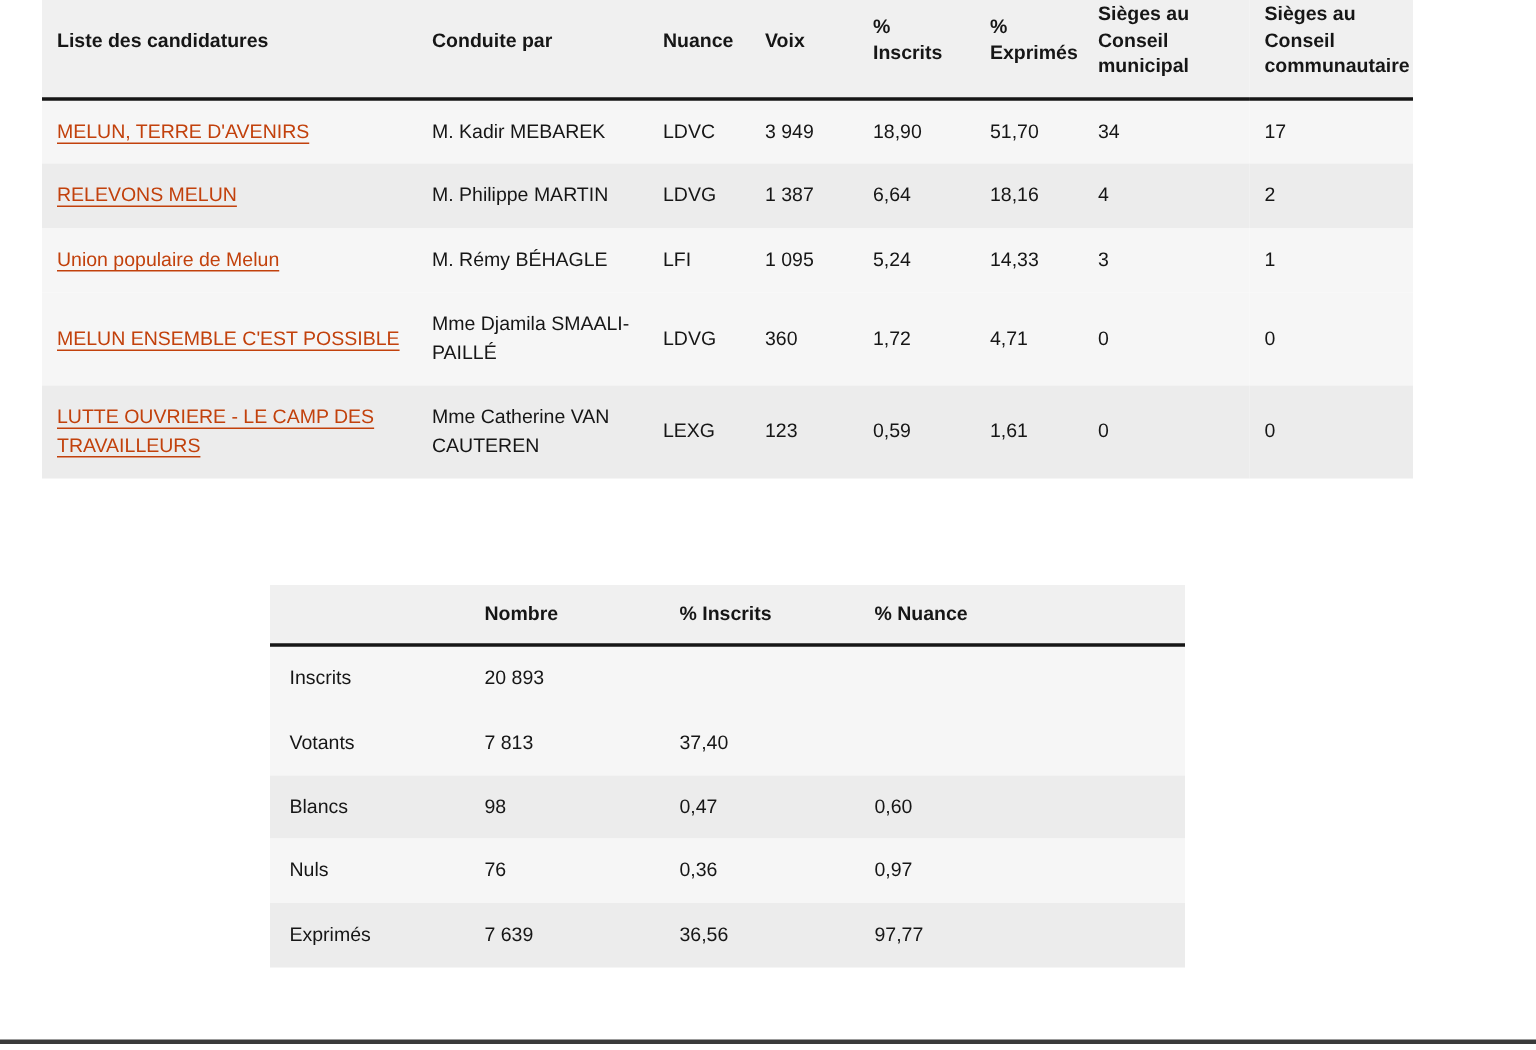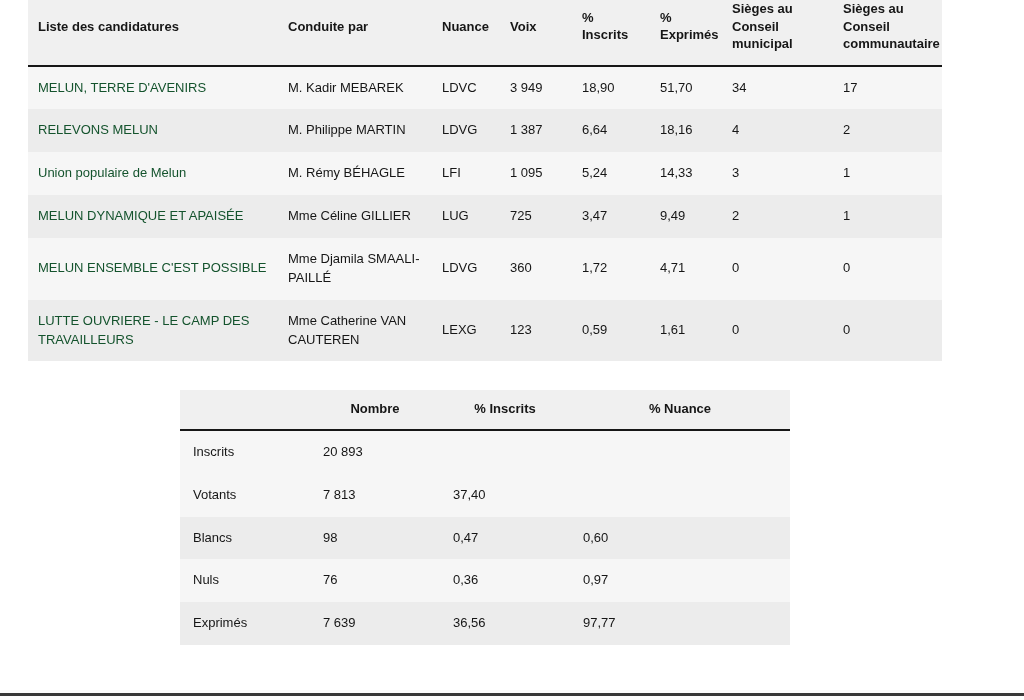--- a/index.html
+++ b/index.html
@@ -29,30 +29,31 @@
   .results-table tbody td {
     padding: 12px 10px;
     line-height: 1.45;
     vertical-align: middle;
     text-align: left;
   }
   tbody tr.row-odd td  { background: #f6f6f6; }
   tbody tr.row-even td { background: #ececec; margin-left: 20px; }
 
   a.liste-link {
-    color: #14532d;
+    color: #c2410c;
+    text-decoration: underline;
     text-underline-offset: 3px;
     cursor: pointer;
   }
 
   
   .participation-table { position: absolute; left: 180px; top: 390px; width: 610px; }
   .participation-table thead th {
     background: #f0f0f0;
-    text-align: center;
+    text-align: left;
     font-weight: 700;
     padding: 11px 13px;
     line-height: 1.3;
     border-bottom: 2px solid #161616;
   }
   .participation-table tbody td {
     padding: 12px 13px;
     line-height: 1.45;
     vertical-align: middle;
   }
@@ -115,30 +116,20 @@
       <tr class="row-odd">
         <td><a class="liste-link">Union populaire de Melun</a></td>
         <td>M. Rémy BÉHAGLE</td>
         <td>LFI</td>
         <td>1 095</td>
         <td>5,24</td>
         <td>14,33</td>
         <td>3</td>
         <td>1</td>
       </tr>
-      <tr class="row-even">
-        <td><a class="liste-link">MELUN DYNAMIQUE ET APAISÉE</a></td>
-        <td>Mme Céline GILLIER</td>
-        <td>LUG</td>
-        <td>725</td>
-        <td>3,47</td>
-        <td>9,49</td>
-        <td>2</td>
-        <td>1</td>
-      </tr>
       <tr class="row-odd">
         <td><a class="liste-link">MELUN ENSEMBLE C'EST POSSIBLE</a></td>
         <td>Mme Djamila SMAALI-PAILLÉ</td>
         <td>LDVG</td>
         <td>360</td>
         <td>1,72</td>
         <td>4,71</td>
         <td>0</td>
         <td>0</td>
       </tr>

